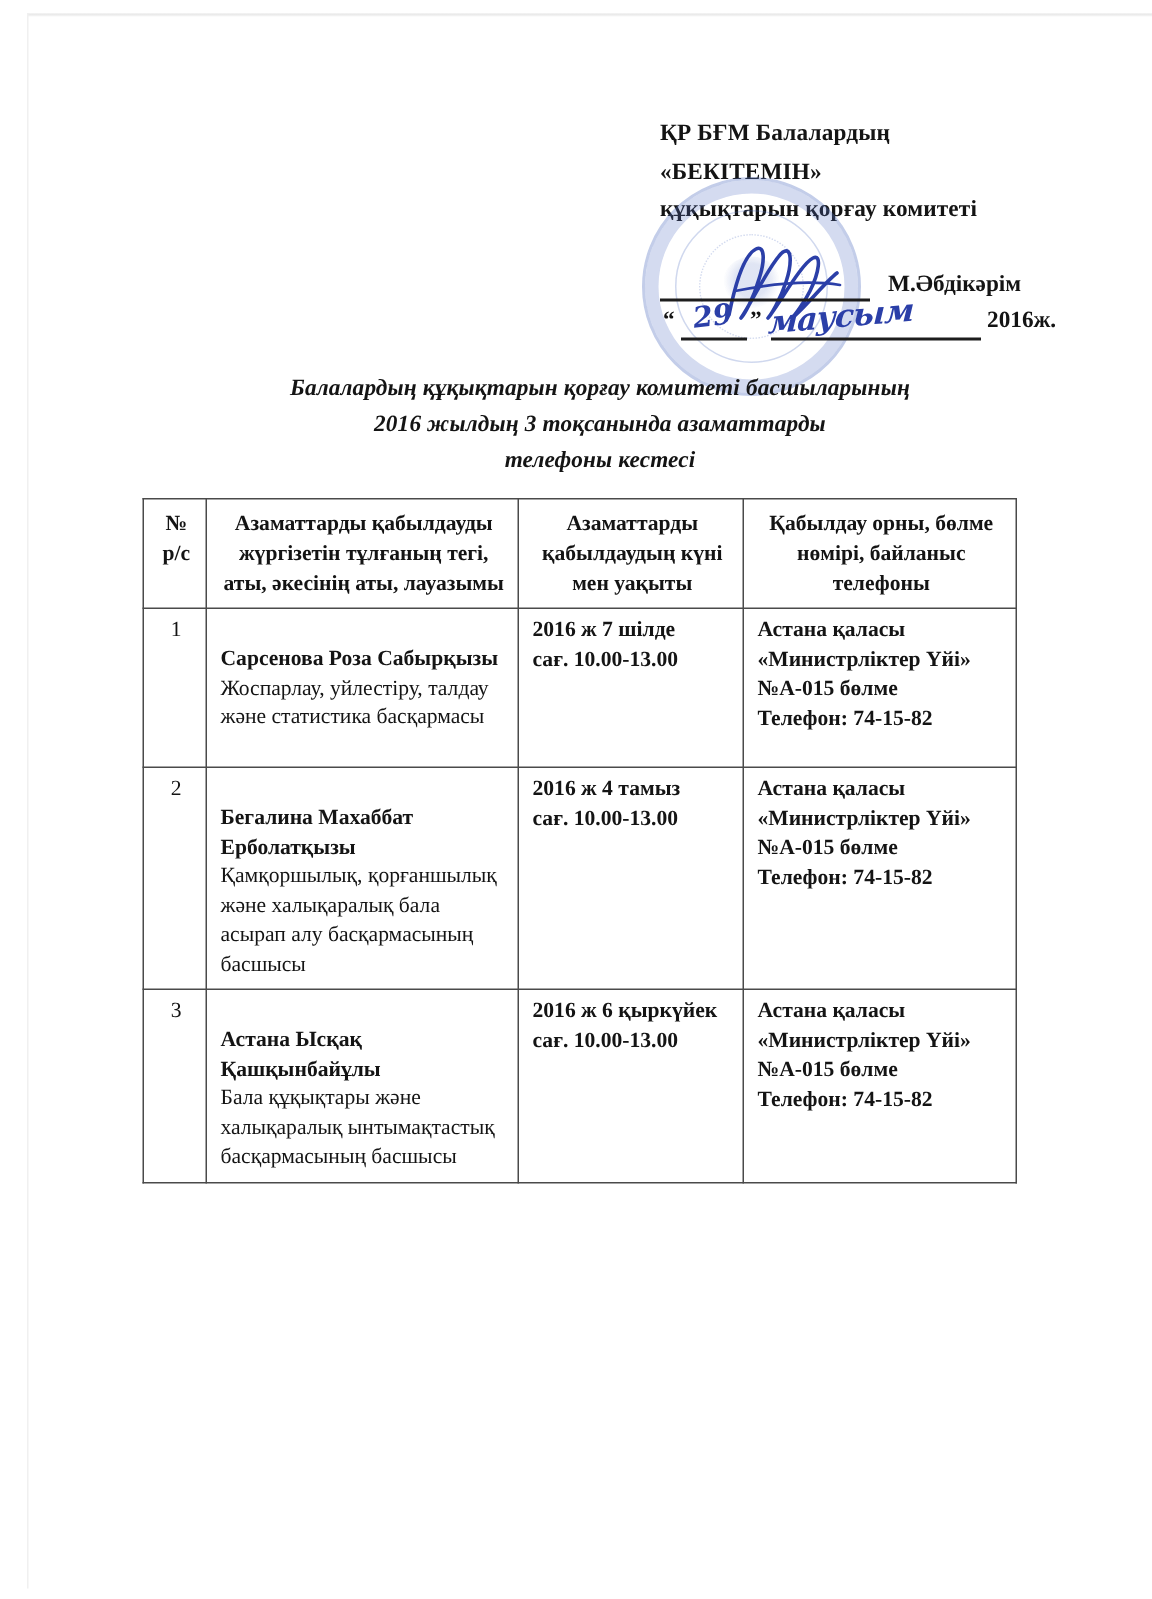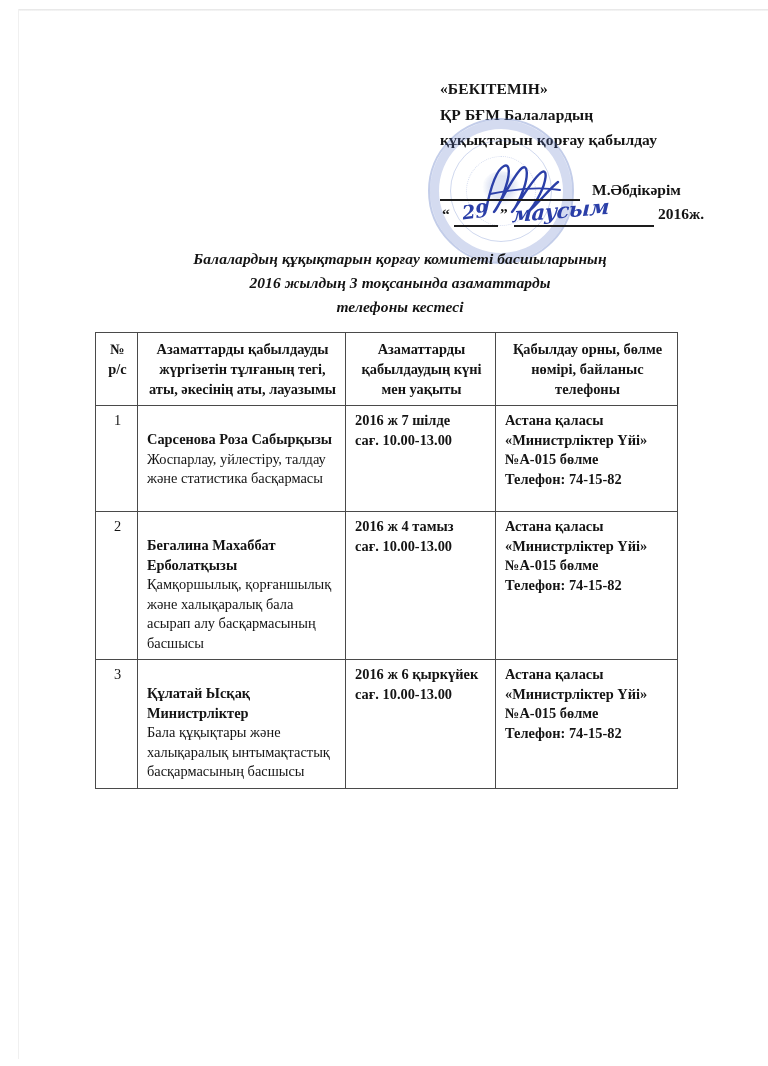--- a/index.html
+++ b/index.html
@@ -236,23 +236,23 @@
   .r2 { height: 138px; }
   .r3 { height: 112px; }
 </style>
 </head>
 <body>
 
 <div class="scan-edge-top"></div>
 <div class="scan-edge-left"></div>
 
 <div class="approval">
+  <div class="line">ҚР БҒМ Балалардың</div>
   <div class="line">«БЕКІТЕМІН»</div>
-  <div class="line">ҚР БҒМ Балалардың</div>
-  <div class="line">құқықтарын қорғау қабылдау</div>
+  <div class="line">құқықтарын қорғау комитеті</div>
 </div>
 
 <div class="stamp">
   <div class="stamp-emblem"></div>
 </div>
 
 <div class="ink ink-sig">
   <svg width="100" height="56" viewBox="0 0 100 56" fill="none" xmlns="http://www.w3.org/2000/svg" aria-hidden="true">
     <path d="M6 50 C10 30 16 10 24 6 C30 3 30 14 26 26 C22 40 16 50 14 52
              C20 44 34 14 42 8 C48 4 48 16 44 28 C40 40 34 50 32 52
@@ -334,21 +334,21 @@
         <td class="cell-where">
           <div>Астана қаласы</div>
           <div>«Министрліктер Үйі»</div>
           <div>№А-015 бөлме</div>
           <div>Телефон: 74-15-82</div>
         </td>
       </tr>
       <tr class="r3">
         <td class="cell-no">3</td>
         <td>
-          <span class="person-name">Құлатай Ысқақ Министрліктер</span>
+          <span class="person-name">Астана Ысқақ Қашқынбайұлы</span>
           <span class="person-role">Бала құқықтары және халықаралық ынтымақтастық басқармасының басшысы</span>
         </td>
         <td class="cell-when">
           <div>2016 ж  6 қыркүйек</div>
           <div>сағ. 10.00-13.00</div>
         </td>
         <td class="cell-where">
           <div>Астана қаласы</div>
           <div>«Министрліктер Үйі»</div>
           <div>№А-015 бөлме</div>

